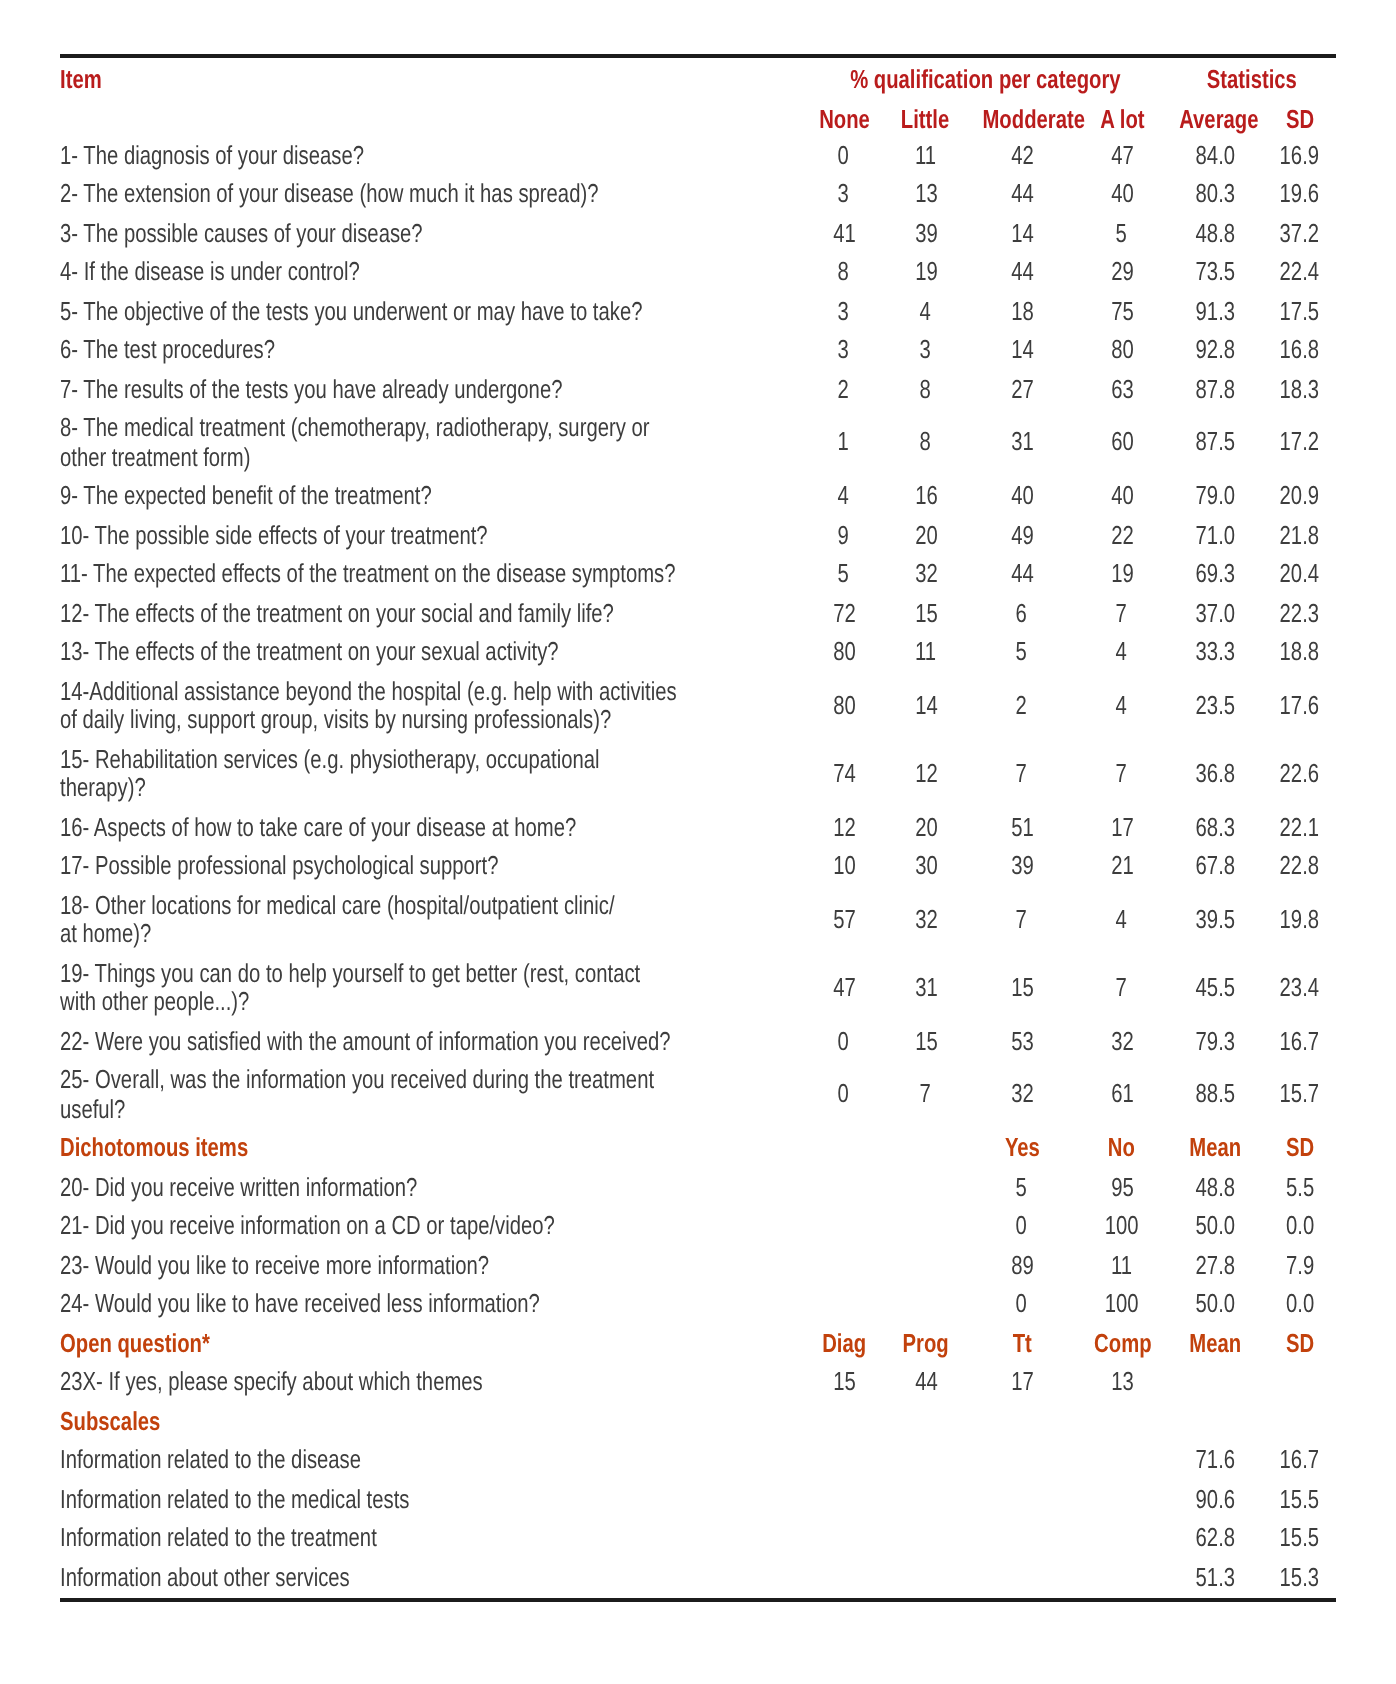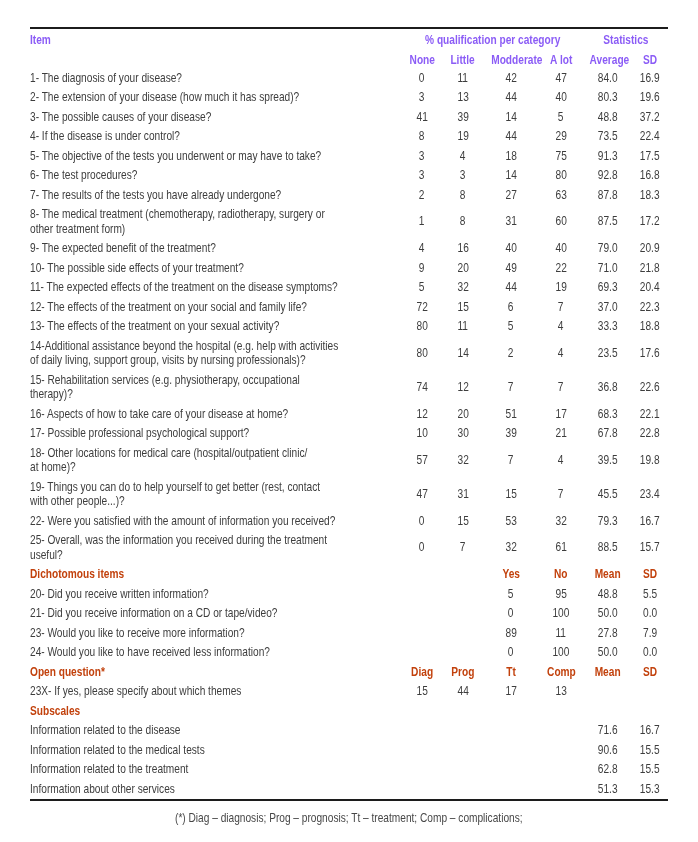--- a/index.html
+++ b/index.html
@@ -28,21 +28,21 @@
   col.c-item { width: 372px; }
   col.c-none { width: 40px; }
   col.c-little { width: 42px; }
   col.c-mod { width: 54px; }
   col.c-alot { width: 46px; }
   col.c-avg { width: 48px; }
   col.c-sd { width: 36px; }
 
   thead th {
     font-weight: bold;
-    color: #8b5cf6;
+    color: #b91c1c;
     padding: 3px 0 1px 0;
     line-height: 15px;
     vertical-align: top;
   }
   th.h-item { text-align: left; }
   th.h-group, th.h-sub { text-align: center; }
 
   tbody td {
     padding: 2.5px 0;
     vertical-align: middle;
@@ -402,14 +402,13 @@
           <td class="val"><span class="c"></span></td>
           <td class="val"><span class="c"></span></td>
           <td class="val"><span class="c"></span></td>
           <td class="val"><span class="c"></span></td>
           <td class="val"><span class="c">51.3</span></td>
           <td class="val"><span class="c">15.3</span></td>
         </tr>
       </tbody>
   </table>
 
-  <div class="footnote"><span class="c">(*) Diag – diagnosis; Prog – prognosis; Tt – treatment; Comp – complications;</span></div>
 </div>
 
 </body></html>

